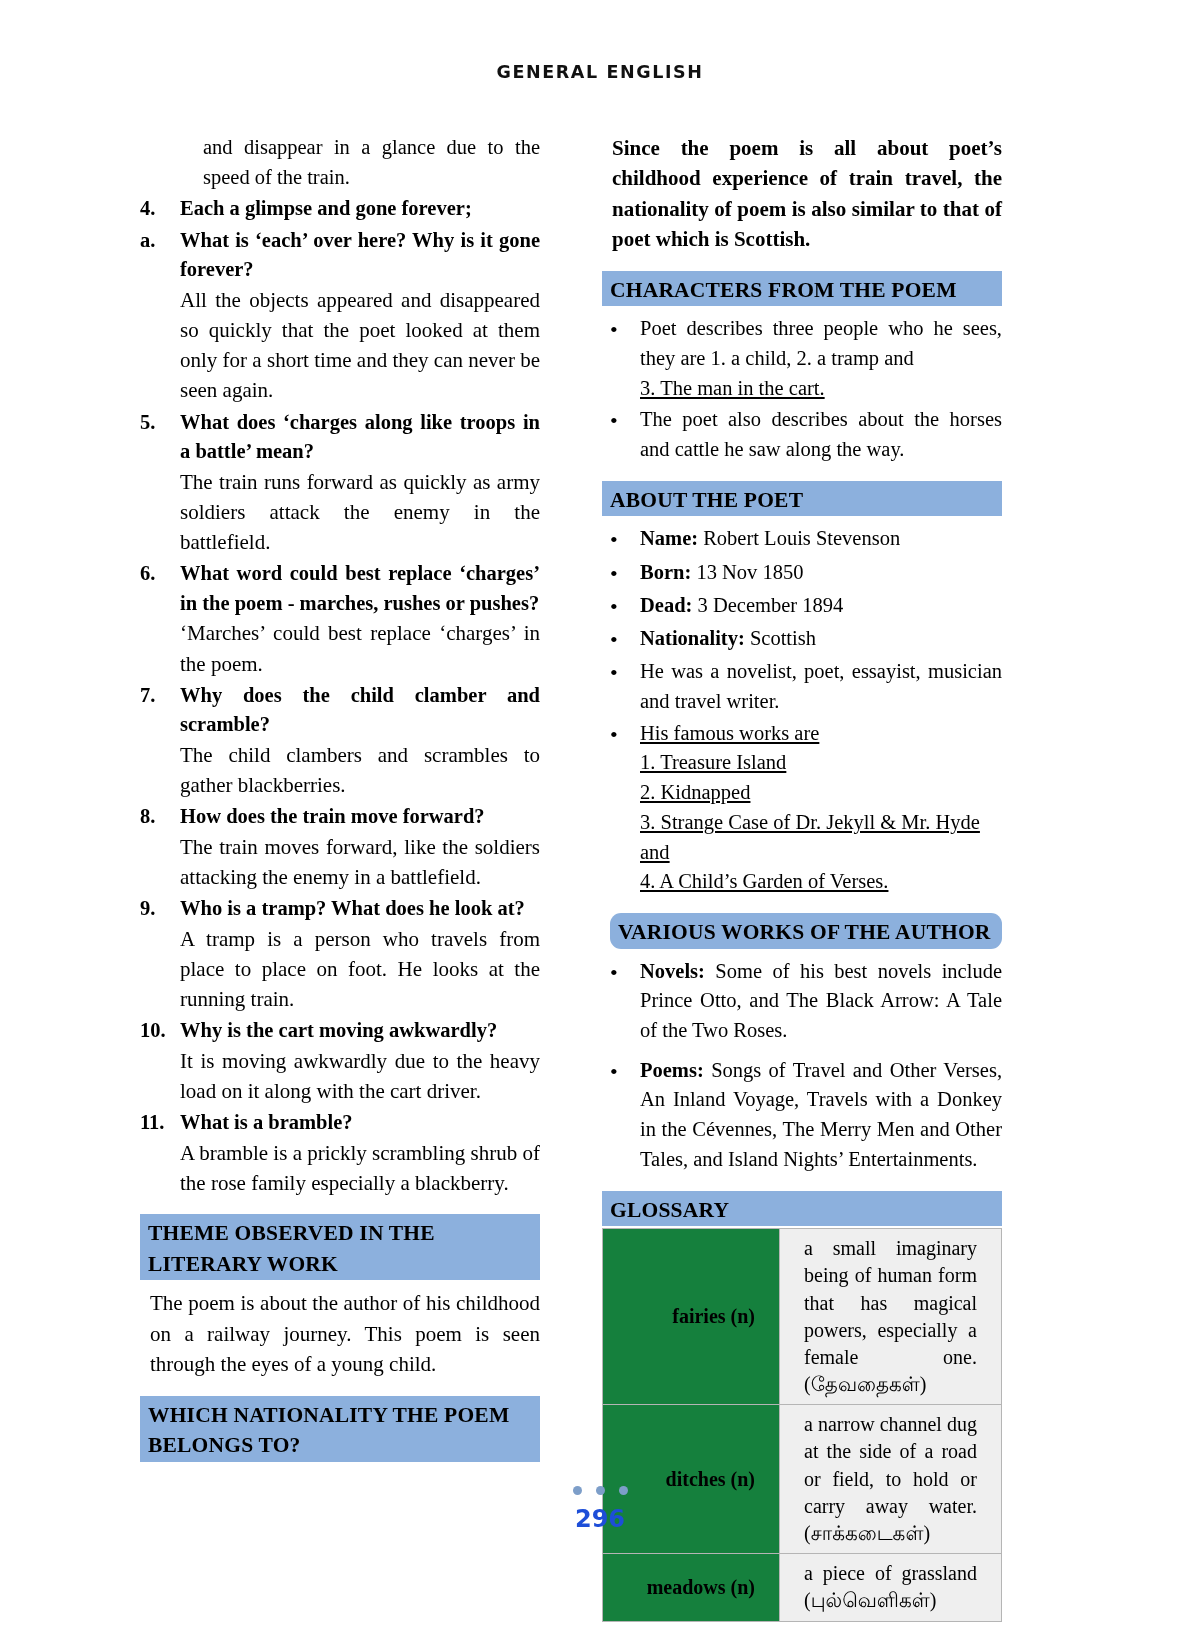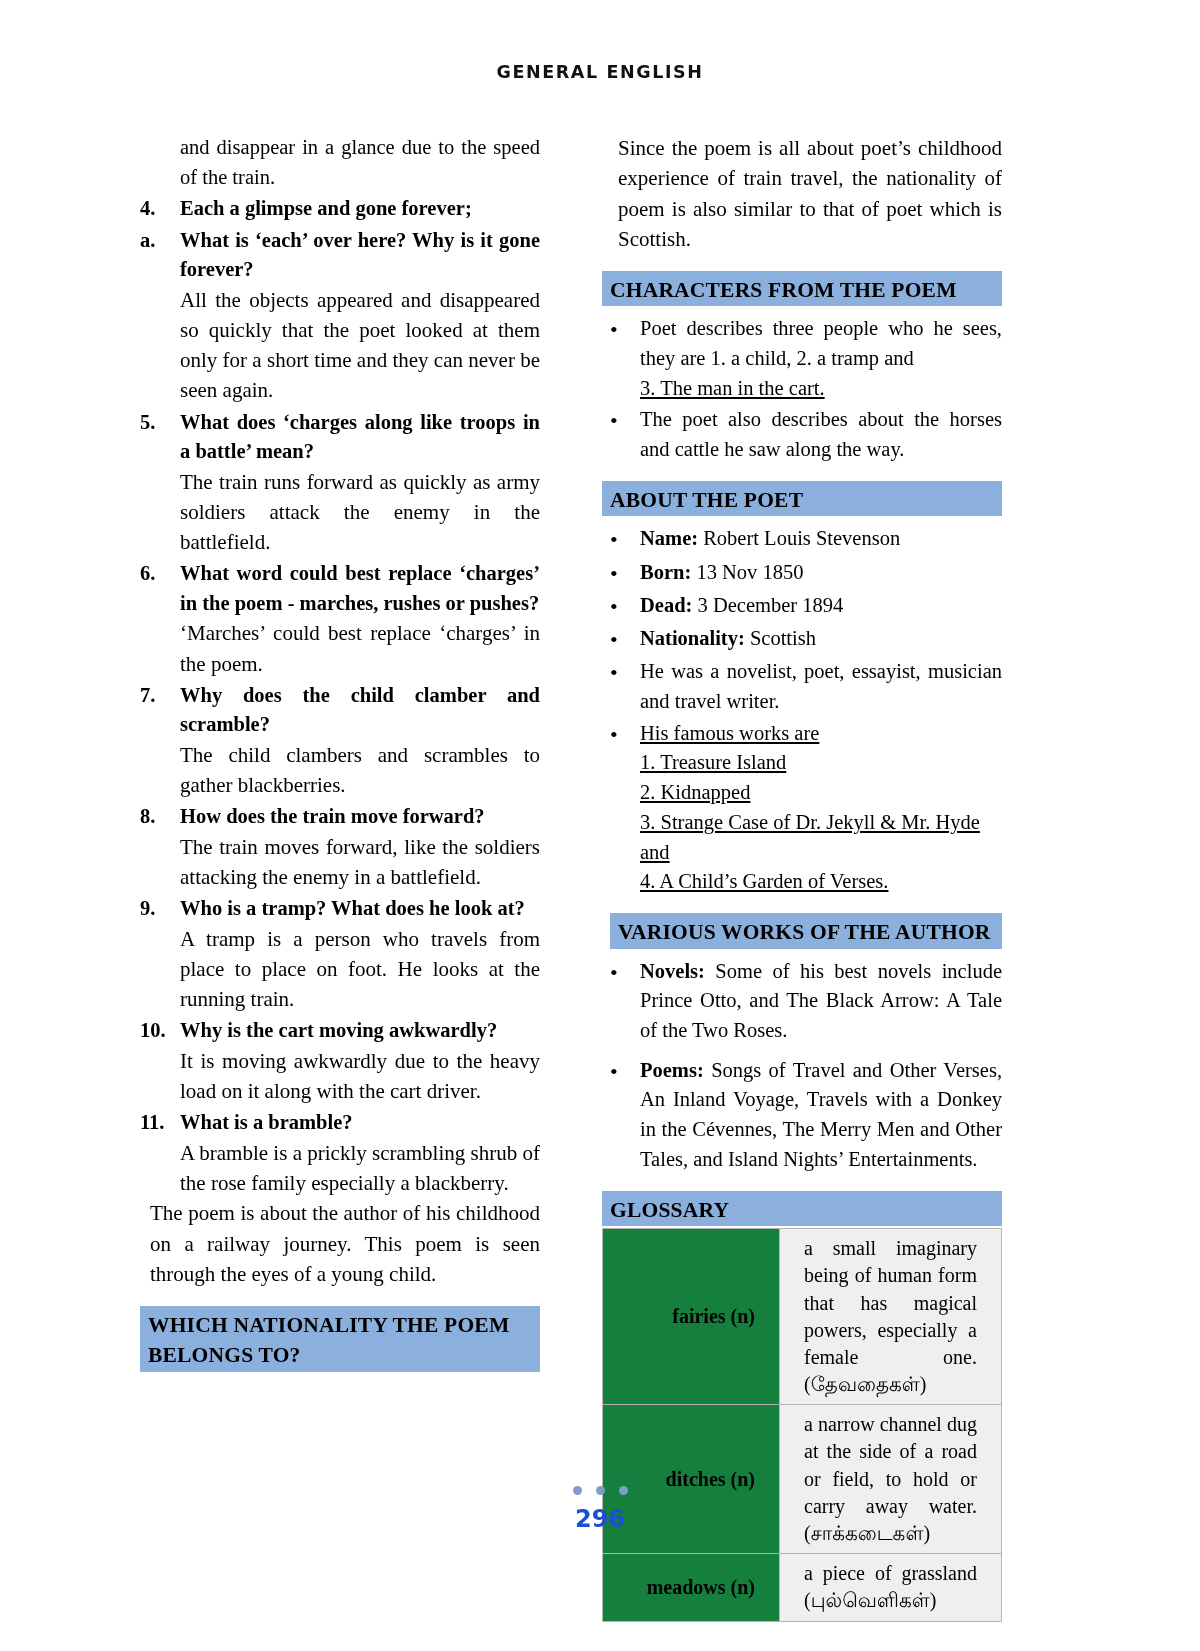--- a/index.html
+++ b/index.html
@@ -78,40 +78,41 @@
     line-height: 1.44;
     text-align: justify;
   }
   .answer {
     margin-left: 40px;
     font-size: 21px;
     line-height: 1.44;
     text-align: justify;
   }
   .cont-text {
-    margin-left: 40px;
+    margin-left: 63px;
     font-size: 20.5px;
     line-height: 1.44;
     text-align: justify;
   }
 
   
   .banner {
     background: #8cb0dd;
     font-weight: bold;
     font-size: 21.5px;
     line-height: 1.42;
     padding: 4px 8px 1px 8px;
     box-sizing: border-box;
     margin-top: 16px;
     margin-bottom: 8px;
     letter-spacing: 0.2px;
   }
   .banner-indent {
     margin-left: 8px;
+    border-radius: 11px;
   }
 
   
   .blist { margin: 0; padding: 0; list-style: none; }
   .bitem {
     display: flex;
     align-items: flex-start;
     margin-bottom: 2px;
   }
   .bullet {
@@ -248,29 +249,30 @@
         <div class="qtext">Why is the cart moving awkwardly?</div>
       </div>
       <div class="answer">It is moving awkwardly due to the heavy load on it along with the cart driver.</div>
 
       <div class="qrow">
         <div class="qnum">11.</div>
         <div class="qtext">What is a bramble?</div>
       </div>
       <div class="answer">A bramble is a prickly scrambling shrub of the rose family especially a blackberry.</div>
 
+      <div class="banner">THEME OBSERVED IN THE LITERARY WORK</div>
       <div class="para-serif2" style="margin-left:10px;">The poem is about the author of his childhood on a railway journey. This poem is seen through the eyes of a young child.</div>
 
       <div class="banner">WHICH NATIONALITY THE POEM BELONGS TO?</div>
 
     </div>
 
     <div class="col col-right">
 
-      <div class="para-serif2" style="margin-left:16px;">Since the poem is all about poet’s childhood experience of train travel, the nationality of poem is also similar to that of poet which is Scottish.</div>
+      <div class="para-serif2" style="margin-left:10px;font-weight:bold;">Since the poem is all about poet’s childhood experience of train travel, the nationality of poem is also similar to that of poet which is Scottish.</div>
 
       <div class="banner">CHARACTERS FROM THE POEM</div>
 
       <ul class="blist">
         <li class="bitem">
           <span class="bullet">•</span>
           <span class="bbody">
             <span>Poet describes three people who he sees, they are 1. a child, 2. a tramp and</span>
             <span class="sub-line">3. The man in the cart.</span>
           </span>

